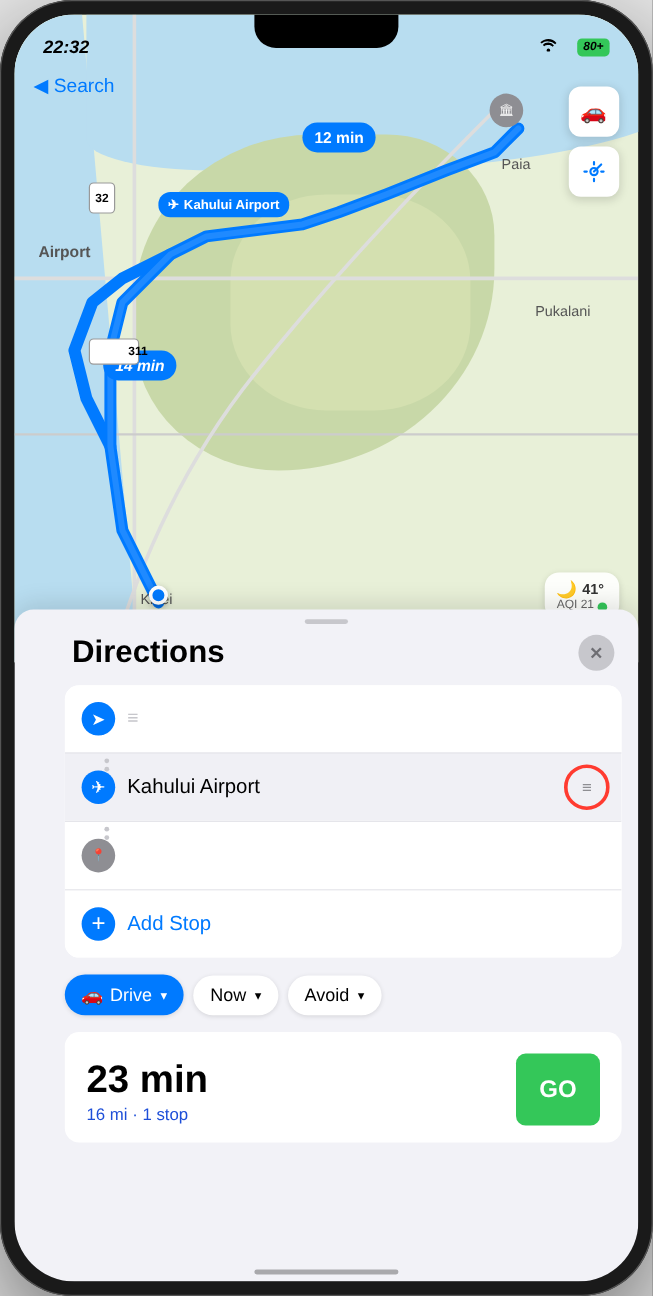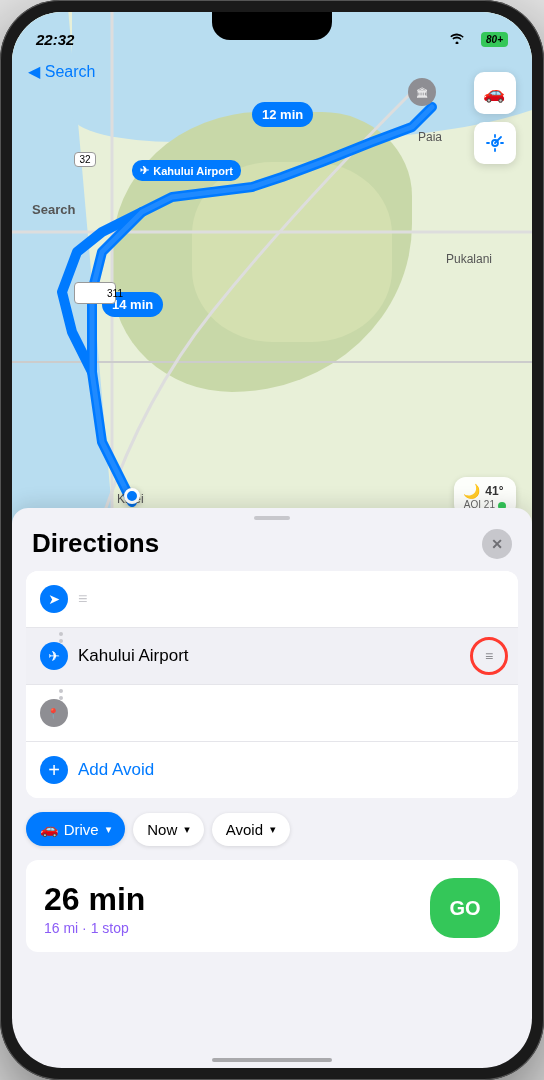--- a/index.html
+++ b/index.html
@@ -213,20 +213,21 @@
     
     .bottom-sheet {
       position: absolute;
       bottom: 0;
       left: 0;
       right: 0;
       height: 560px;
       background: #f2f2f7;
       border-radius: 16px 16px 0 0;
       box-shadow: 0 -4px 20px rgba(0,0,0,0.12);
+      padding-left: 28px;
     }
     .sheet-header {
       padding: 20px 20px 12px;
       display: flex;
       align-items: center;
       justify-content: space-between;
     }
     .directions-title {
       font-size: 26px;
       font-weight: 800;
@@ -342,31 +343,31 @@
       align-items: center;
       justify-content: space-between;
     }
     .time-large {
       font-size: 32px;
       font-weight: 700;
       color: #000;
     }
     .route-detail {
       font-size: 14px;
-      color: #8b5cf6;
+      color: #1d4ed8;
       margin-top: 2px;
     }
     .go-btn {
       background: #34c759;
       color: #fff;
       font-size: 20px;
       font-weight: 700;
       width: 70px;
       height: 60px;
-      border-radius: 24px;
+      border-radius: 8px;
       display: flex;
       align-items: center;
       justify-content: center;
     }
     
     .home-indicator {
       position: absolute;
       bottom: 6px;
       left: 50%;
       transform: translateX(-50%);
@@ -403,41 +404,41 @@
 
           <path d="M 120 490 L 90 430 L 80 360 L 80 280 L 90 240 L 130 200 L 160 185 L 200 180 L 240 175 L 270 165 L 310 150 L 360 130 L 400 115 L 420 95" stroke="#007aff" stroke-width="10" fill="none" stroke-linecap="round" stroke-linejoin="round"></path>
 
           <path d="M 80 360 L 60 320 L 50 280 L 65 240 L 90 220 L 130 200" stroke="#007aff" stroke-width="10" fill="none" stroke-linecap="round" stroke-linejoin="round" stroke-dasharray="0"></path>
 
           <path d="M 120 490 L 90 430 L 80 360 L 80 280 L 90 240 L 130 200 L 160 185 L 200 180 L 240 175 L 270 165 L 310 150 L 360 130 L 400 115 L 420 95" stroke="#4da3ff" stroke-width="5" fill="none" stroke-linecap="round" stroke-linejoin="round" opacity="0.4"></path>
         </svg>
 
         <div class="time-badge" style="left:240px;top:90px;">12 min</div>
 
-        <div class="time-badge" style="left:90px;top:280px;">14 min</div>
+        <div class="time-badge" style="left:74px;top:280px;font-style:italic;">14 min</div>
 
         <div class="airport-pin" style="left:120px;top:148px;">
           <span>✈</span>
           <span>Kahului Airport</span>
         </div>
 
         <div class="dest-pin" style="right:96px;top:66px;">
           <span style="font-size:10px;">🏛</span>
         </div>
 
         <div class="map-label" style="right:90px;top:96px;margin-top:22px;">Paia</div>
 
         <div class="map-label" style="right:40px;top:240px;">Pukalani</div>
 
-        <div class="map-label" style="left:20px;top:190px;font-weight:600;font-size:13px;">Search</div>
+        <div class="map-label" style="left:20px;top:190px;font-weight:600;font-size:13px;">Airport</div>
 
         <div class="map-label" style="left:105px;top:480px;">Kihei</div>
 
-        <div style="position:absolute;left:62px;top:270px;width:22px;height:22px;background:#fff;border-radius:4px;display:flex;align-items:center;justify-content:center;font-size:10px;font-weight:400;border:1px solid #999;padding-left:40px;">311</div>
-        <div style="position:absolute;left:62px;top:140px;width:22px;height:15px;background:#fff;border-radius:4px;display:flex;align-items:center;justify-content:center;font-size:10px;font-weight:400;border:1px solid #999;">32</div>
+        <div style="position:absolute;left:62px;top:270px;width:22px;height:22px;background:#fff;border-radius:4px;display:flex;align-items:center;justify-content:center;font-size:10px;font-weight:700;border:1px solid #999;padding-left:40px;">311</div>
+        <div style="position:absolute;left:62px;top:140px;width:22px;height:26px;background:#fff;border-radius:4px;display:flex;align-items:center;justify-content:center;font-size:10px;font-weight:700;border:1px solid #999;">32</div>
 
         <div class="loc-dot" style="left:112px;top:476px;"></div>
 
         <div class="weather-badge">
           <div style="display:flex;align-items:center;gap:4px;">
             <span style="font-size:14px;">🌙</span>
             <span style="font-weight:600;">41°</span>
           </div>
           <div style="font-size:10px;color:#666;display:flex;align-items:flex-end;gap:3px;">
             <span>AQI 21</span>
@@ -506,21 +507,21 @@
             <div class="dot-small"></div>
           </div>
         </div>
 
         <div class="waypoint-row">
           <div class="waypoint-icon icon-gray" style="font-size:10px;">📍</div>
         </div>
 
         <div class="waypoint-row">
           <div class="waypoint-icon" style="background:#007aff;color:#fff;font-size:20px;font-weight:300;">+</div>
-          <span class="waypoint-name blue">Add Avoid</span>
+          <span class="waypoint-name blue">Add Stop</span>
         </div>
 
       </div>
 
       <div class="options-row">
         <div class="option-btn primary">
           <span>🚗</span>
           <span>Drive</span>
           <span class="chevron-down">▾</span>
         </div>
@@ -529,21 +530,21 @@
           <span class="chevron-down">▾</span>
         </div>
         <div class="option-btn">
           <span>Avoid</span>
           <span class="chevron-down">▾</span>
         </div>
       </div>
 
       <div class="results-section">
         <div>
-          <div class="time-large">26 min</div>
+          <div class="time-large">23 min</div>
           <div class="route-detail">16 mi · 1 stop</div>
         </div>
         <div class="go-btn">GO</div>
       </div>
 
     </div>
 
     <div class="home-indicator"></div>
 
   </div>

